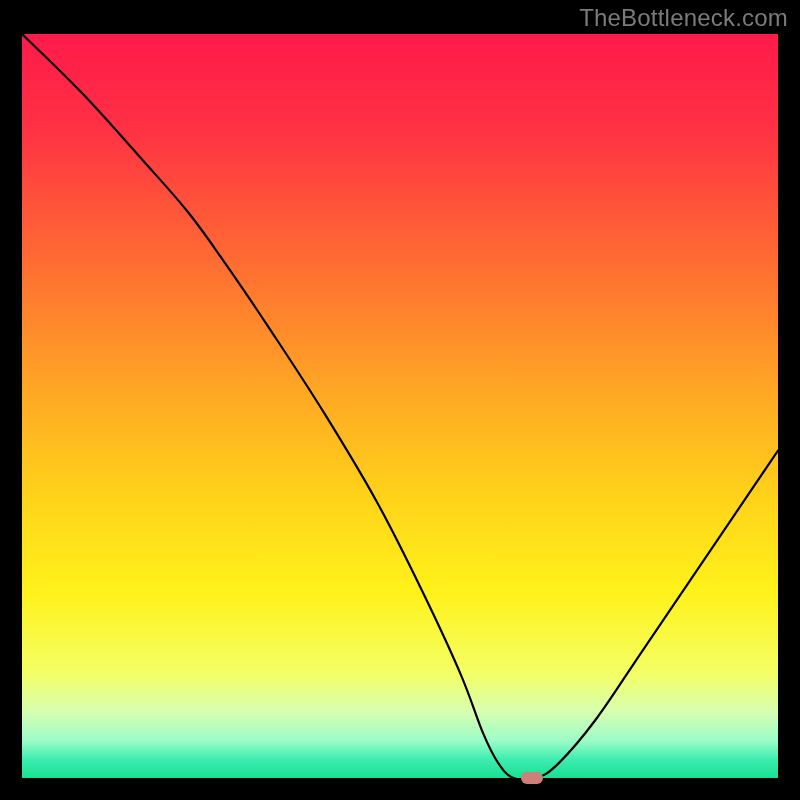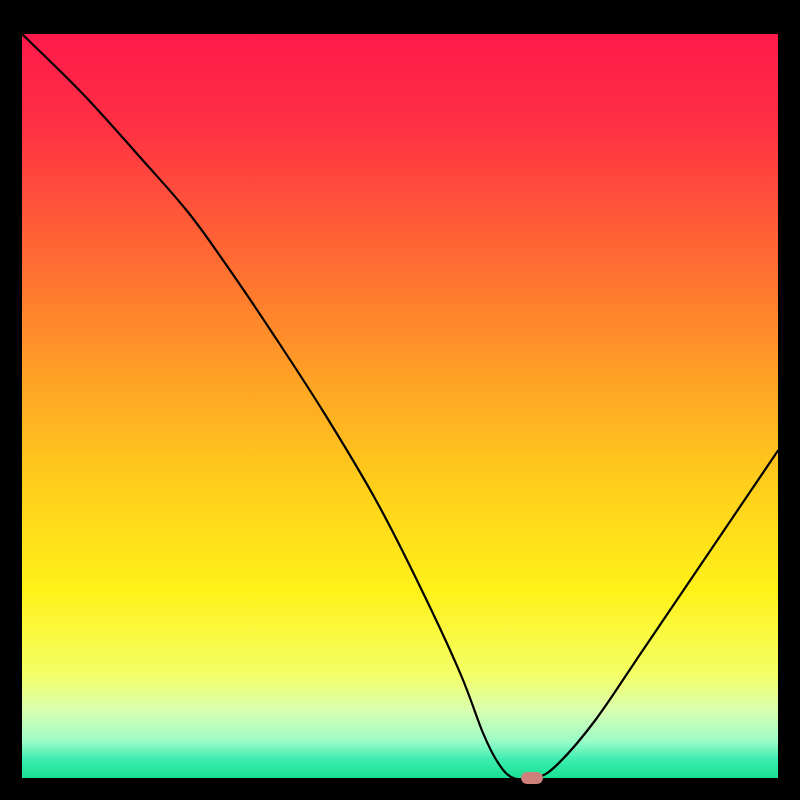--- a/index.html
+++ b/index.html
@@ -46,20 +46,21 @@
     border-radius: 6px;
     background: #cc8079;
     transform: translate(-50%, -50%);
   }
 </style>
 </head>
 <body>
 
 <div class="frame">
 
+  <div class="watermark">TheBottleneck.com</div>
 
   <div class="plot">
     <svg id="plot-svg" width="756" height="744" viewBox="0 0 756 744">
       <defs>
         <linearGradient id="bg-grad" x1="0" y1="0" x2="0" y2="1">
             <stop offset="0%" stop-color="#ff1a4a"></stop>
             <stop offset="12%" stop-color="#ff2f44"></stop>
             <stop offset="30%" stop-color="#ff6a33"></stop>
             <stop offset="48%" stop-color="#ffa724"></stop>
             <stop offset="62%" stop-color="#ffd21a"></stop>

